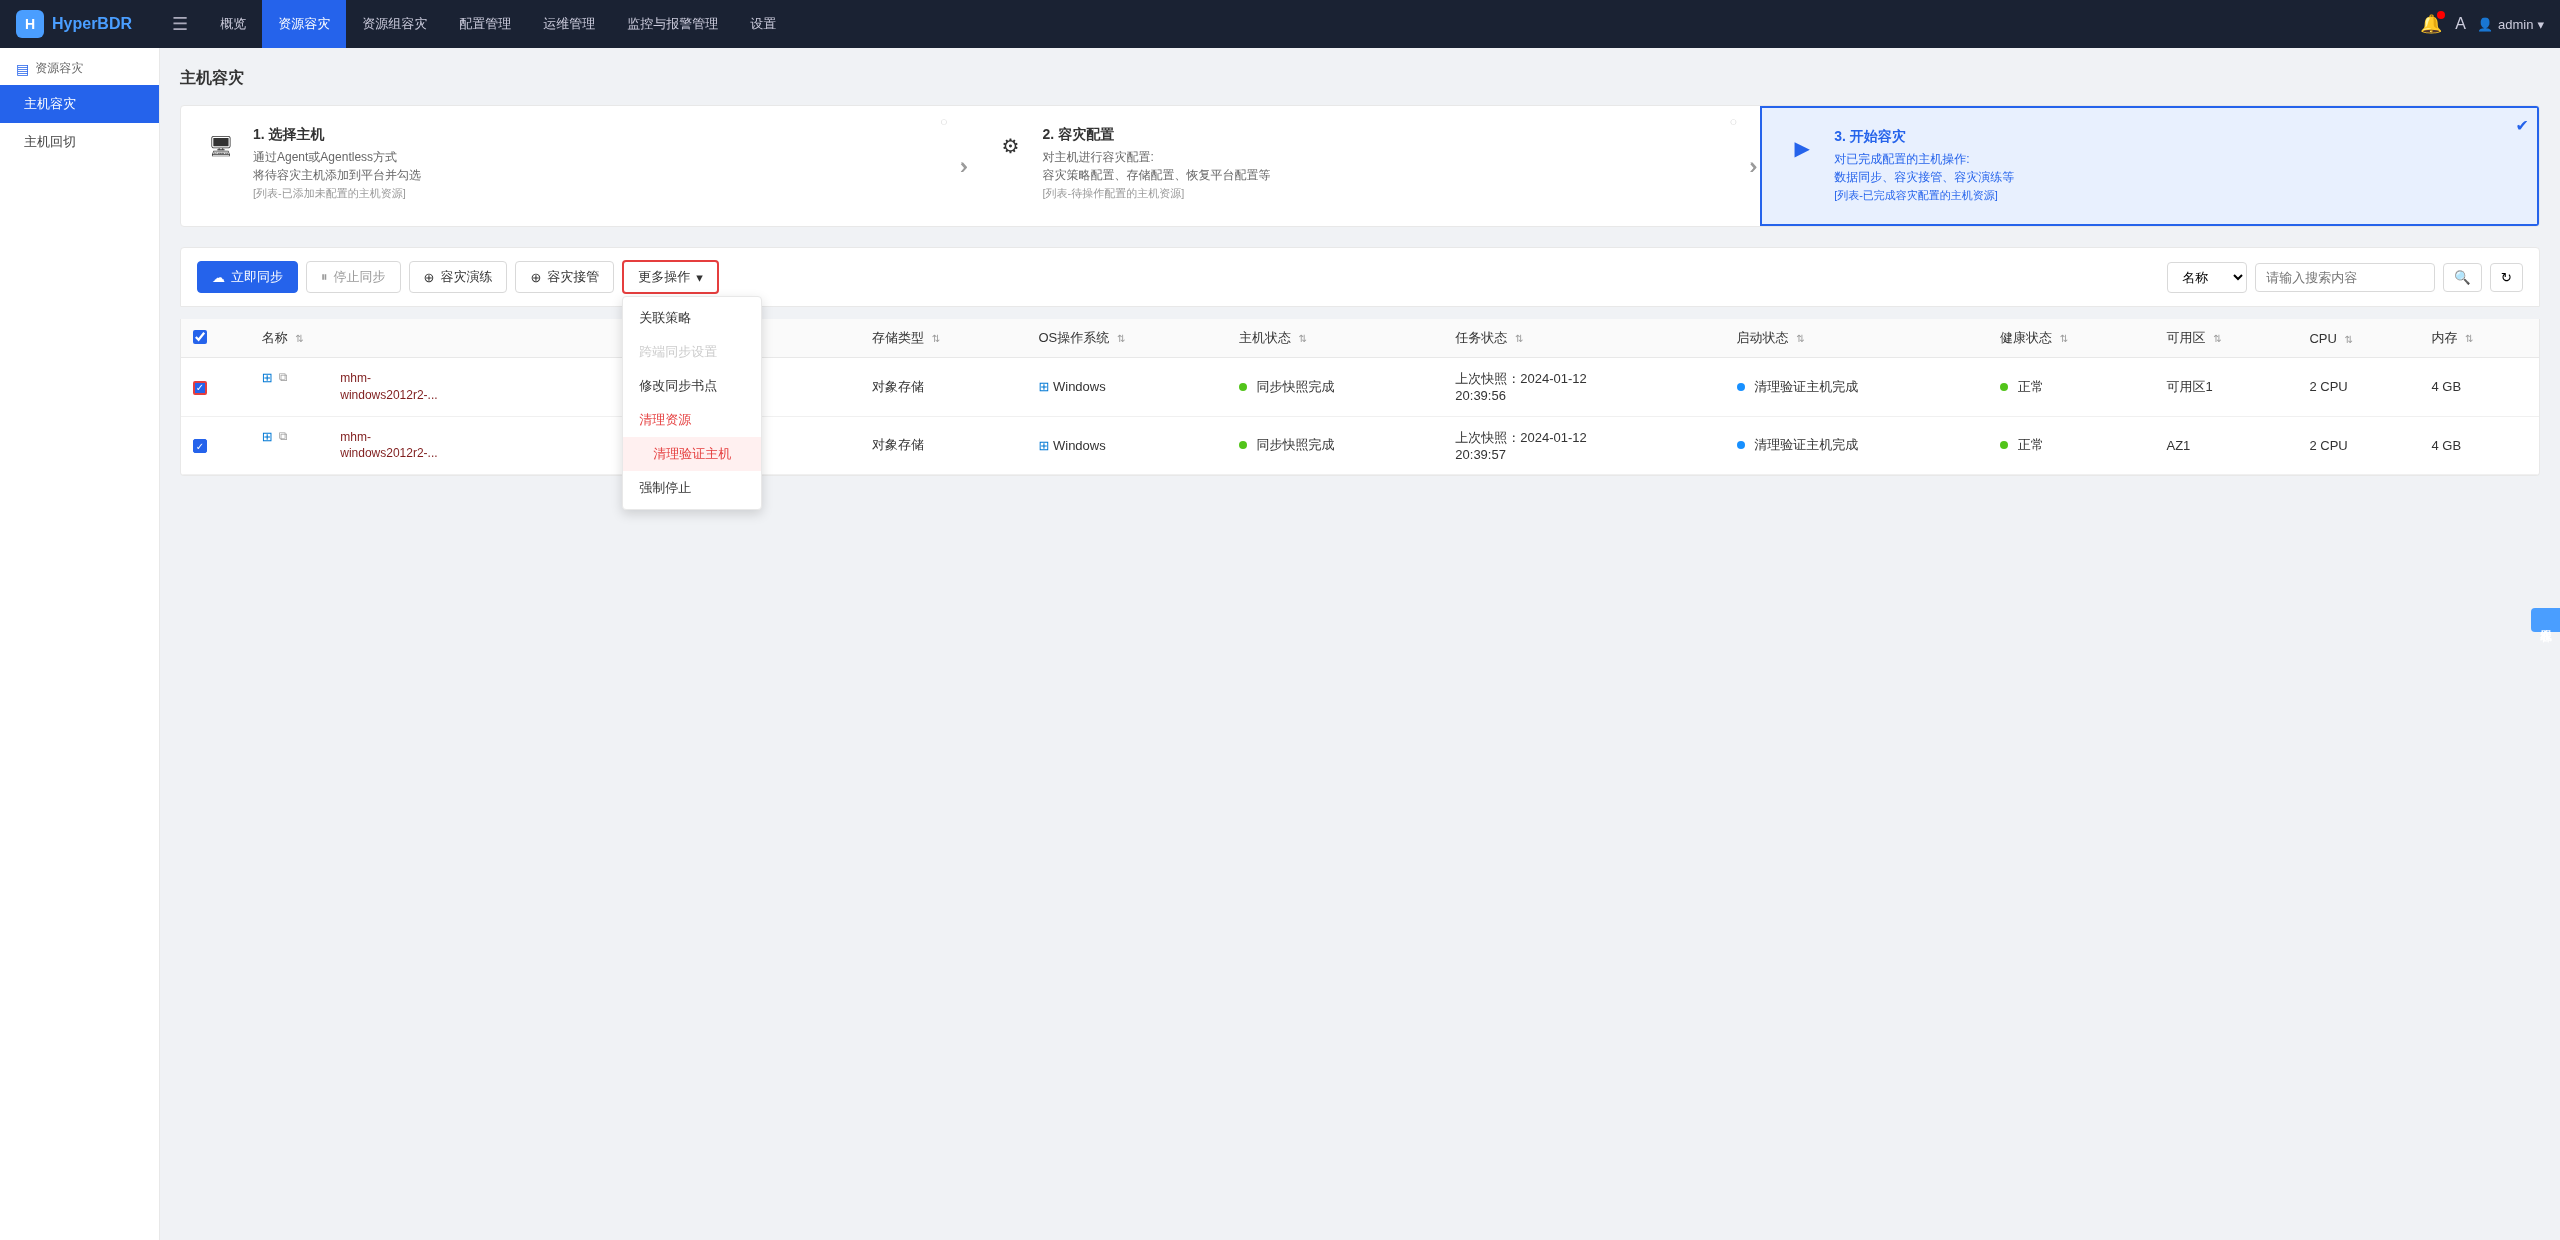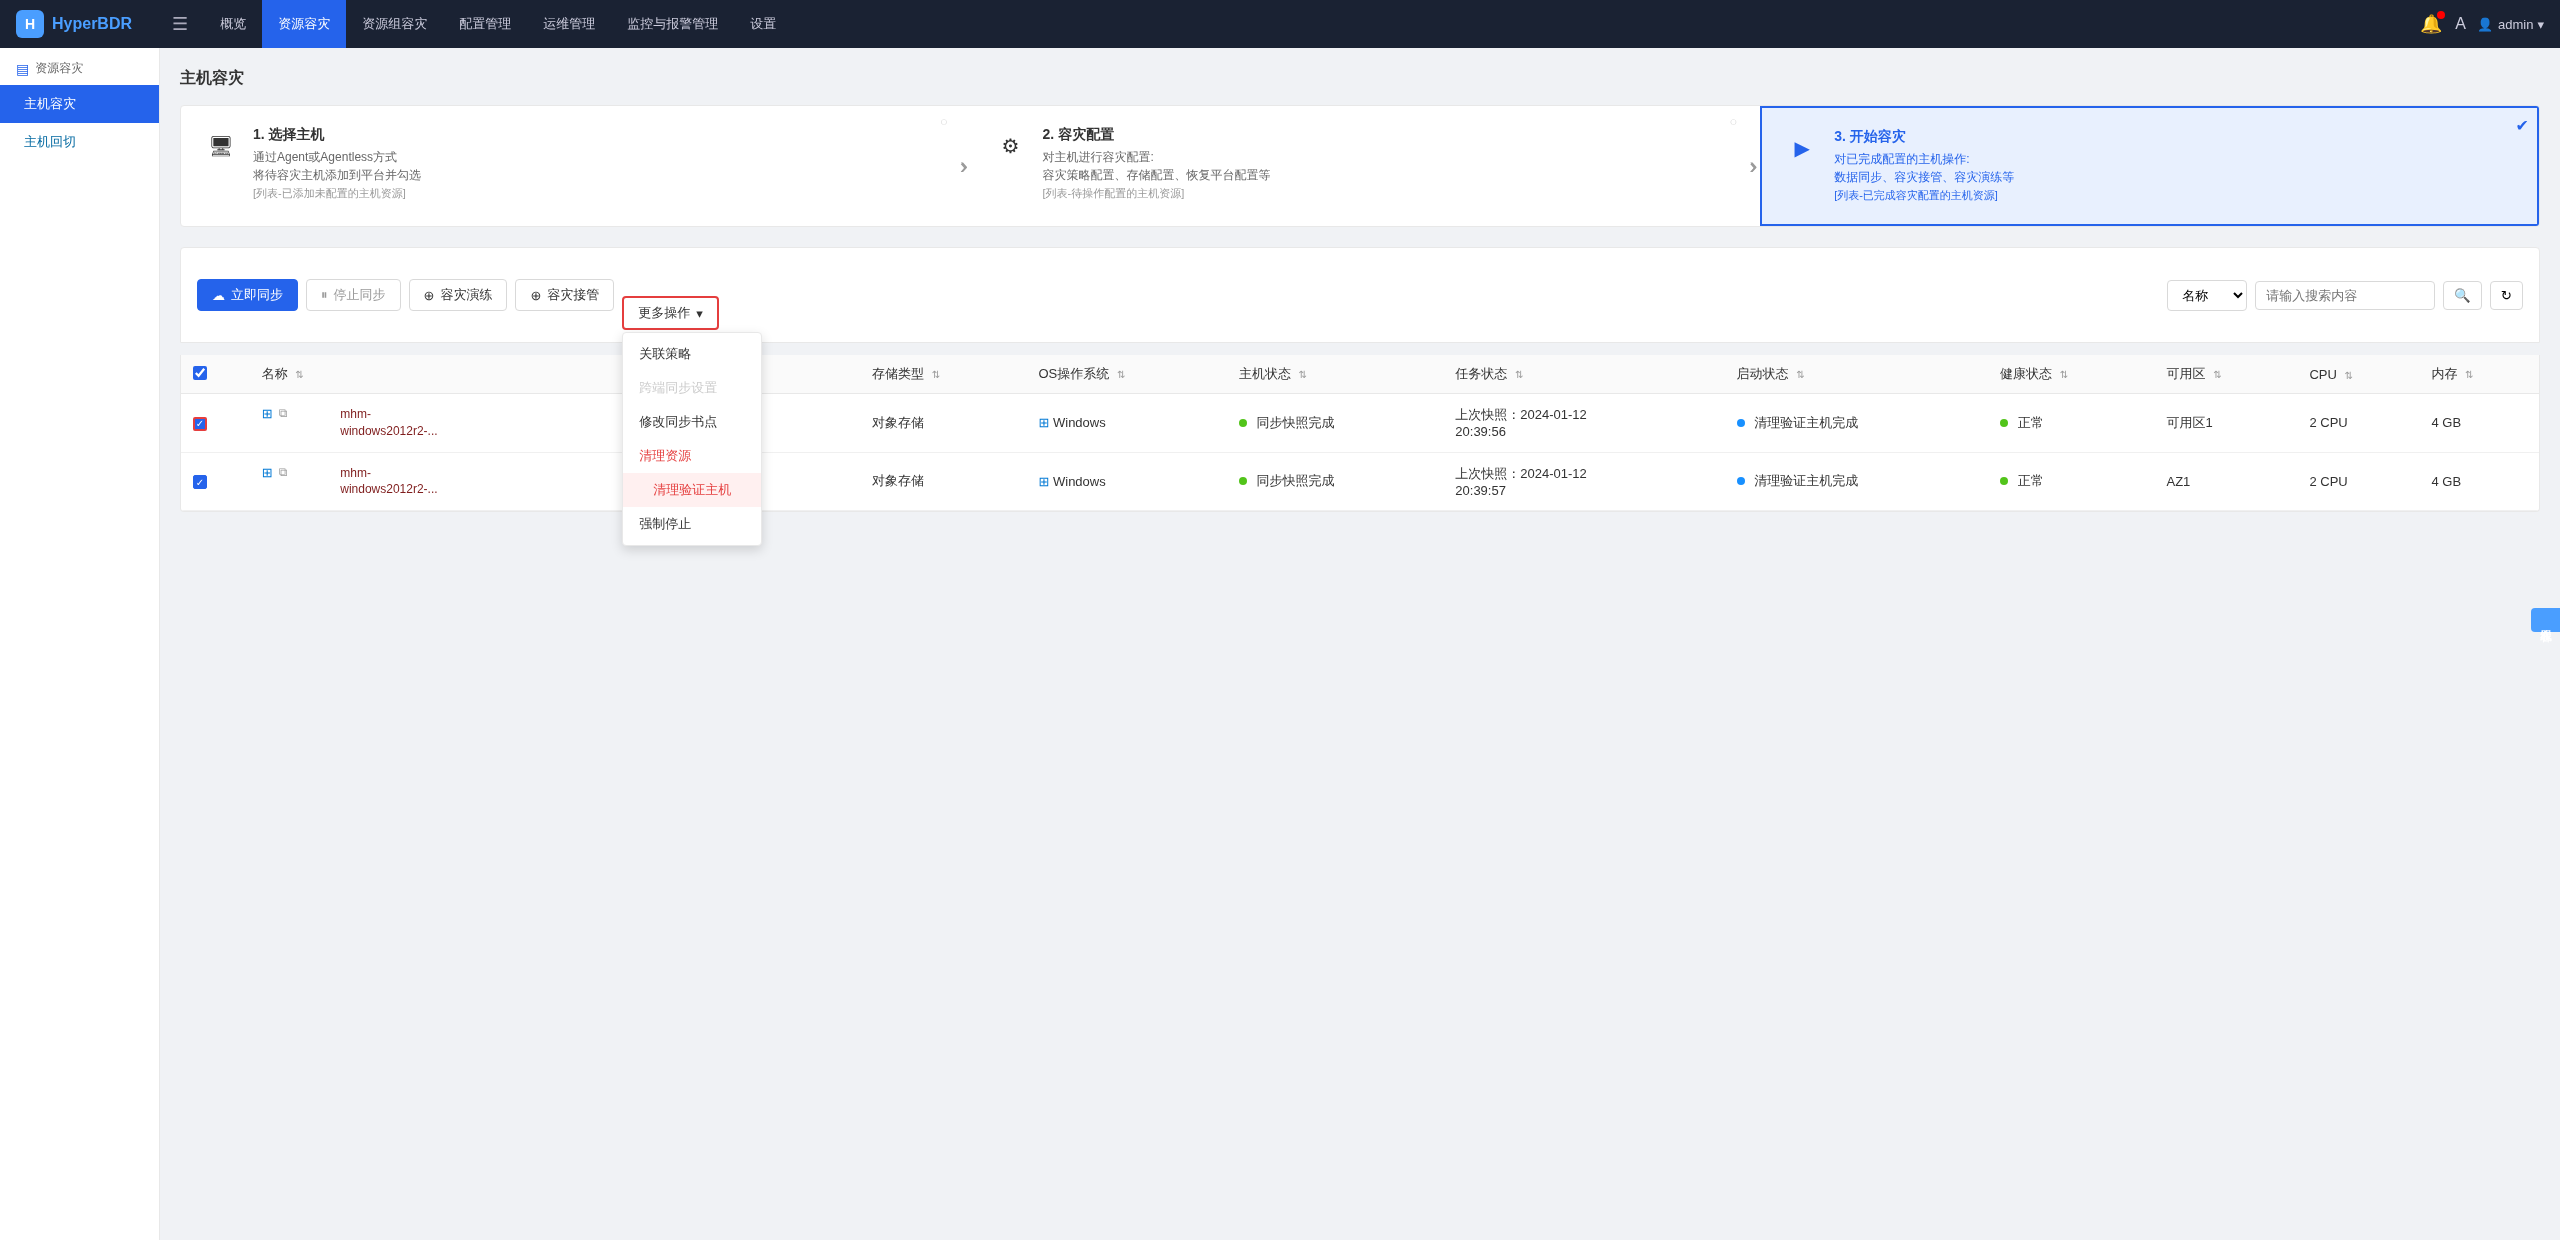--- a/index.html
+++ b/index.html
@@ -20,21 +20,21 @@
     .navbar-badge-dot { position: absolute; top: -2px; right: -2px; width: 8px; height: 8px; background: red; border-radius: 50%; }
     .navbar-user { color: #ccd; font-size: 13px; cursor: pointer; display: flex; align-items: center; gap: 4px; }
 
     
     .main-layout { display: flex; height: calc(1240px - 48px); }
 
     
     .sidebar { width: 160px; background: white; border-right: 1px solid #e8e8e8; padding: 0; flex-shrink: 0; }
     .sidebar-section-title { font-size: 12px; color: #666; padding: 12px 16px 8px; display: flex; align-items: center; gap: 6px; }
     .sidebar-section-title-icon { color: #2563eb; font-size: 14px; }
-    .sidebar-item { padding: 10px 16px; cursor: pointer; font-size: 13px; color: #0369a1; display: flex; align-items: center; }
+    .sidebar-item { padding: 10px 16px; cursor: pointer; font-size: 13px; color: #404040; display: flex; align-items: center; }
     .sidebar-item.active { background: #2563eb; color: white; }
     .sidebar-indent { padding-left: 24px; }
 
     
     .content { flex: 1; overflow-y: auto; padding: 20px; background: #f0f2f5; }
     .page-title { font-size: 16px; font-weight: 600; color: #333; margin-bottom: 16px; }
 
     
     .steps-container { display: flex; gap: 0; margin-bottom: 20px; background: white; border: 1px solid #e8e8e8; border-radius: 4px; overflow: hidden; }
     .step-card { flex: 1; padding: 20px; display: flex; align-items: flex-start; gap: 12px; position: relative; }
@@ -87,21 +87,21 @@
     }
     .dropdown-item { padding: 8px 16px; font-size: 13px; color: #333; cursor: pointer; white-space: nowrap; }
     .dropdown-item.danger { color: #e53e3e; }
     .dropdown-item.danger-selected { color: #e53e3e; background: #fff0f0; }
     .dropdown-item.disabled { color: #ccc; cursor: not-allowed; }
 
     
     .right-sidebar { position: fixed; right: 0; top: 50%; transform: translateY(-50%); background: #4a9eff; color: white; writing-mode: vertical-rl; padding: 12px 6px; font-size: 12px; cursor: pointer; border-radius: 4px 0 0 4px; }
 
     
-    .red-border { border: 2px solid #e53e3e !important; margin-top: 36px; }
+    .red-border { border: 2px solid #e53e3e !important; }
   </style>
 </head>
 <body>
 
 <div class="navbar">
   <div class="navbar-logo">
     <div class="navbar-logo-icon">H</div>
     <span>HyperBDR</span>
   </div>
   <span class="navbar-menu-toggle">☰</span>

